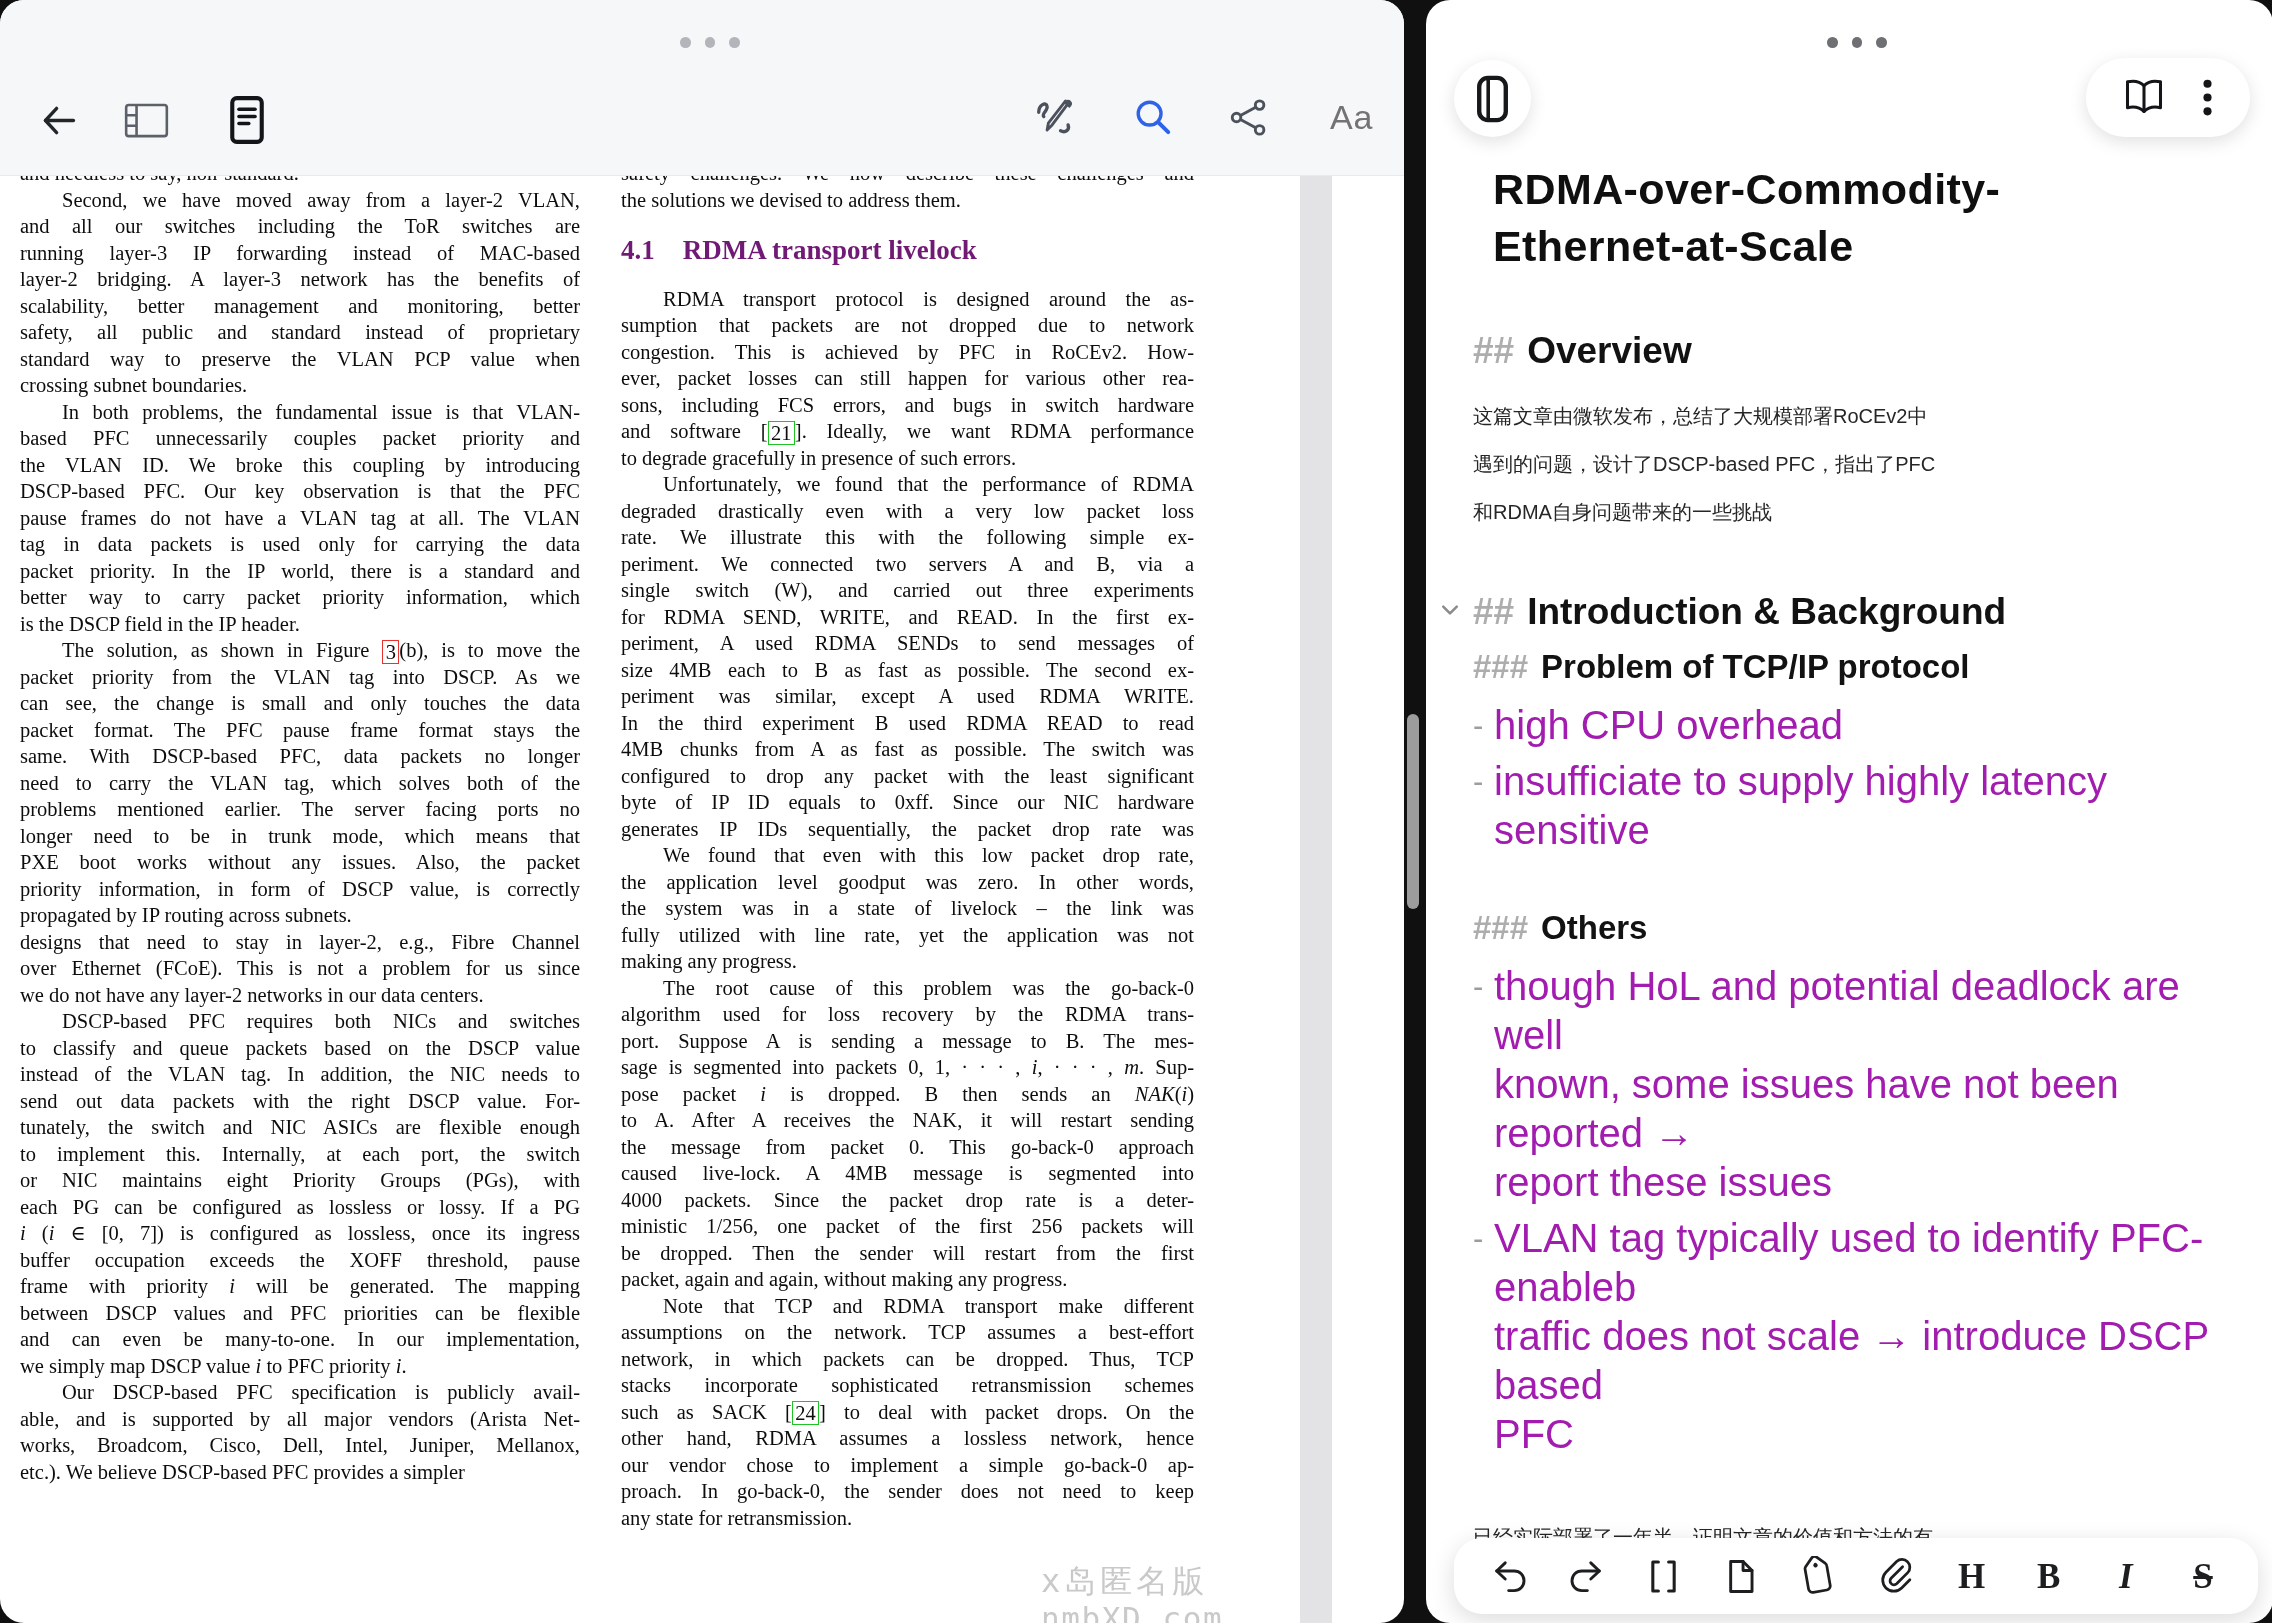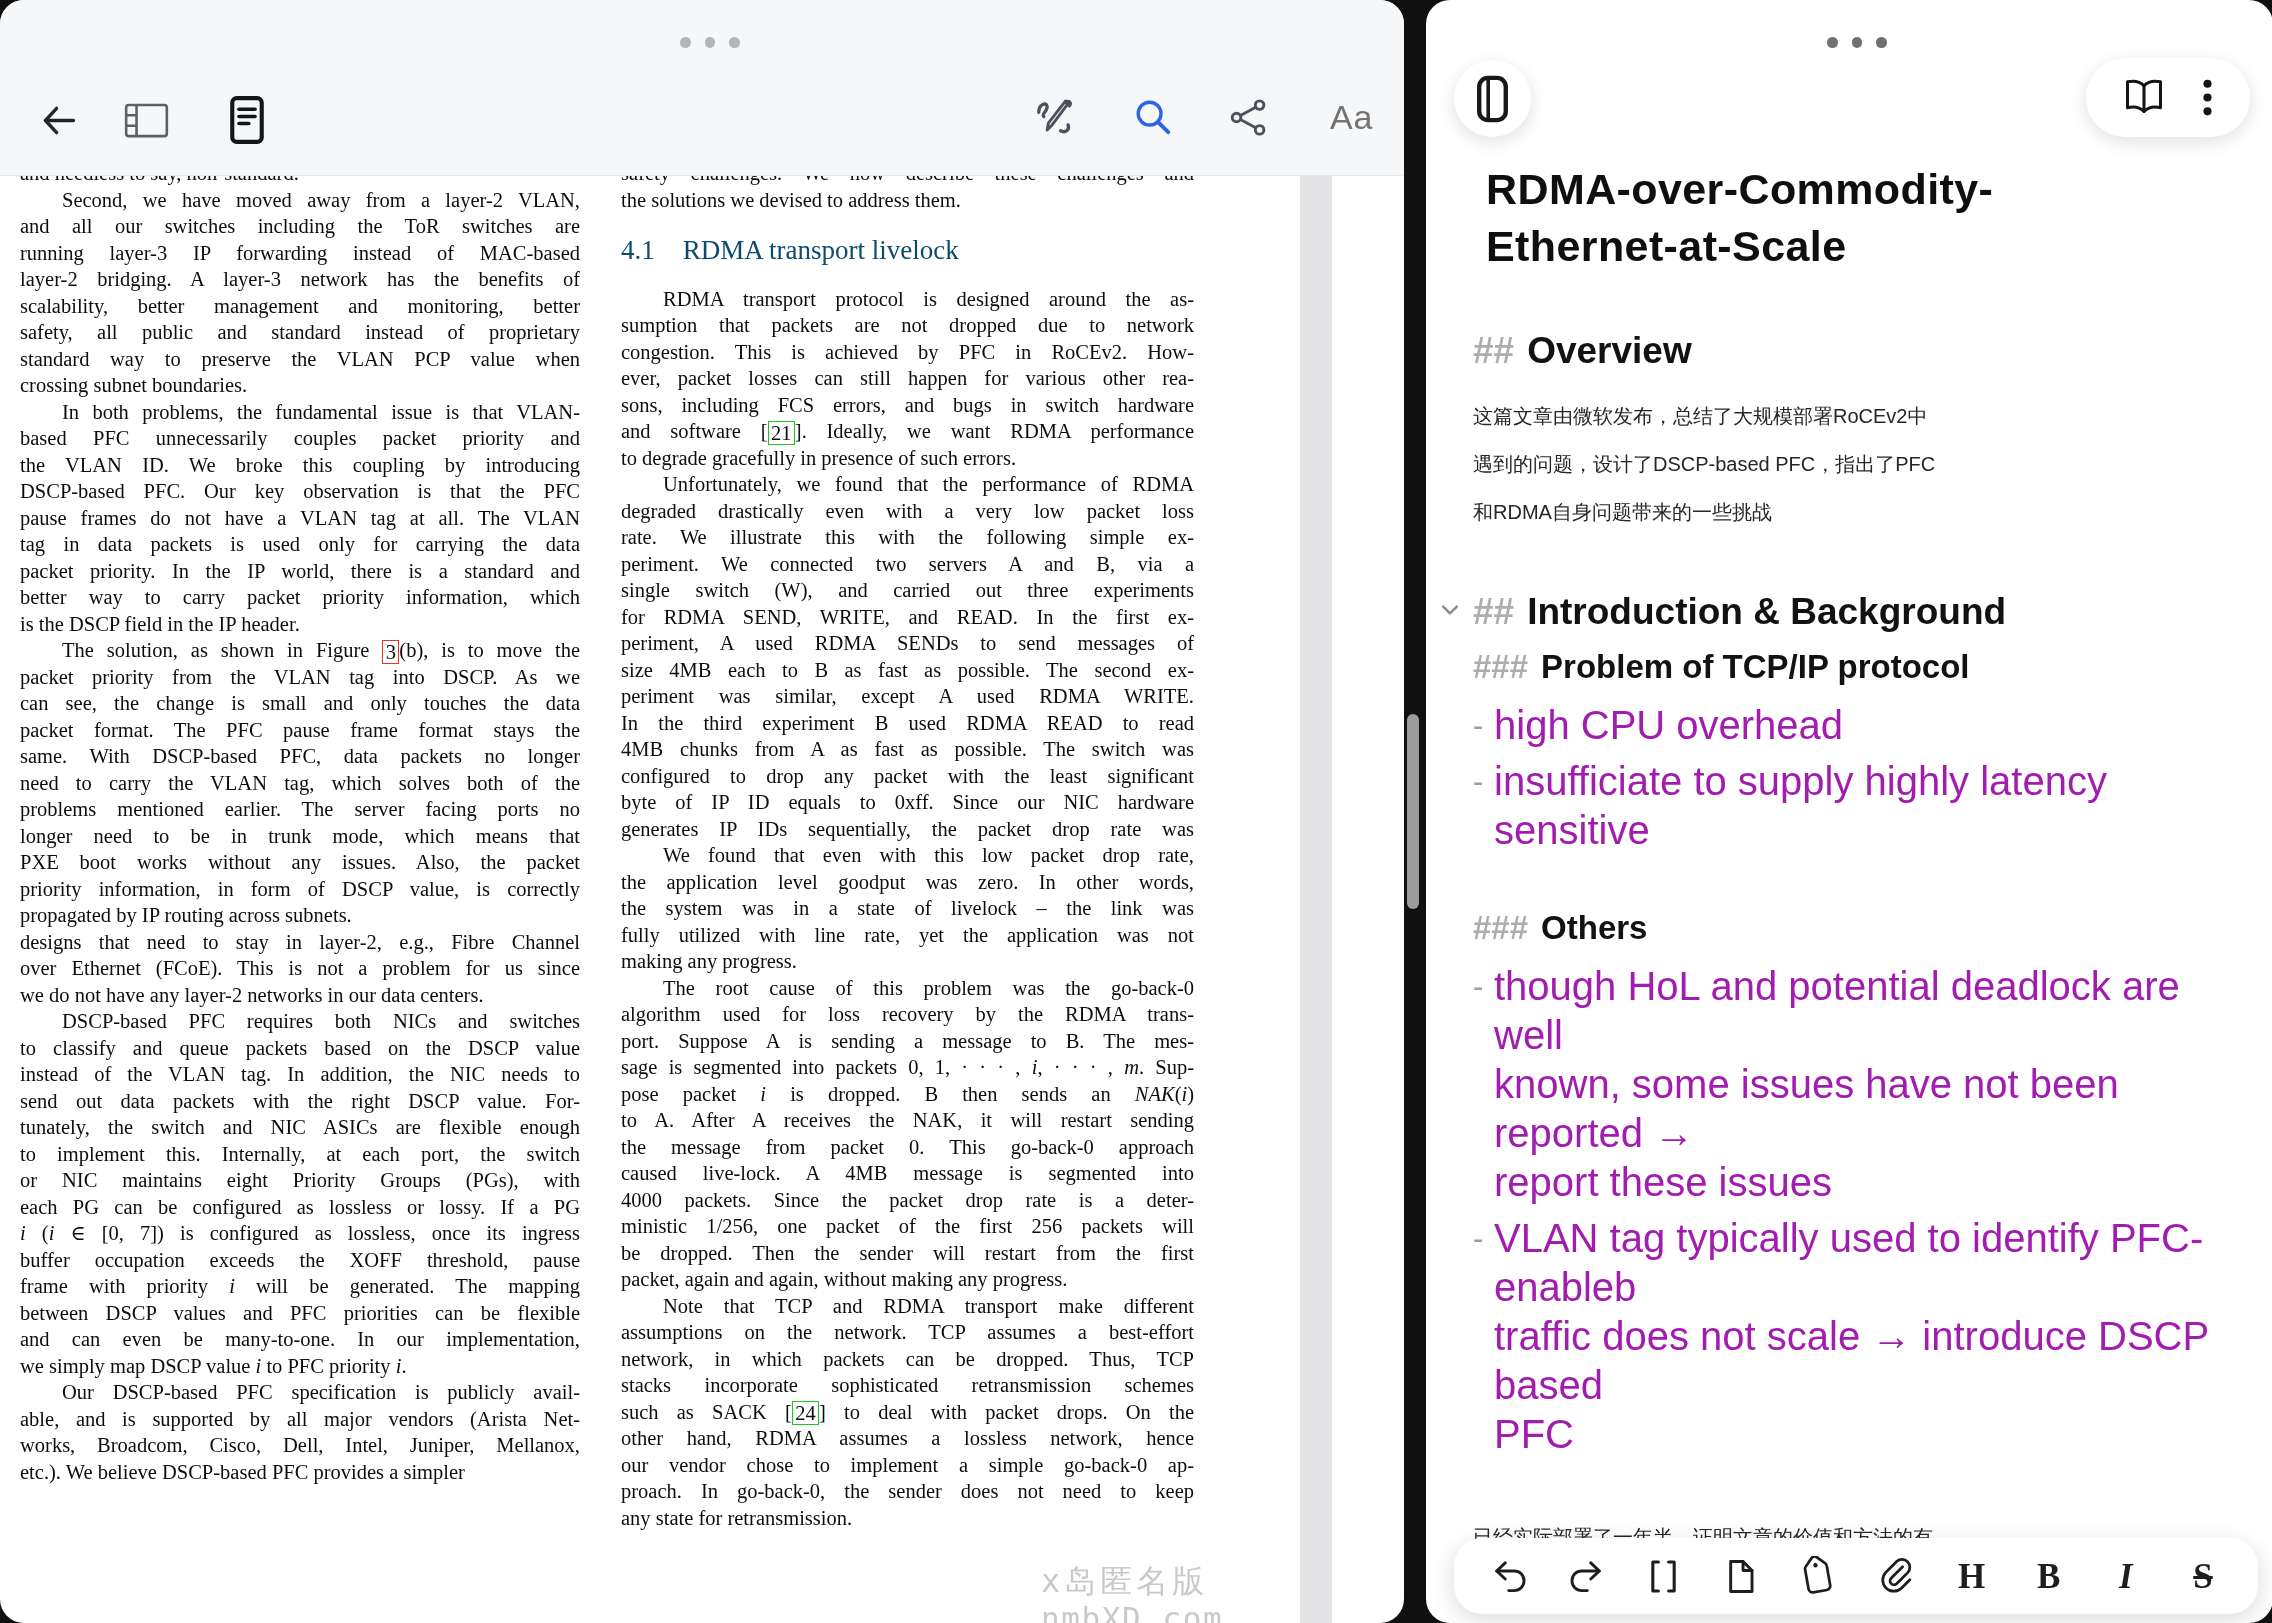--- a/index.html
+++ b/index.html
@@ -25,34 +25,34 @@
   .pcol{position:absolute;top:160px;z-index:1;font-family:"Liberation Serif","DejaVu Serif",serif;color:#0d0d0d}
   #pcol1{left:20px;width:560px}
   #pcol2{left:621px;width:573px}
   .pline{font-size:20.5px;line-height:26.5px;height:26.5px;overflow:hidden;text-align:justify;text-align-last:justify;white-space:normal}
   .pline.nj{text-align-last:left}
   .pline.ind{padding-left:42px}
   .pline .it{font-style:italic}
   .cite{display:inline-block;line-height:1;padding:0.8px 2.4px;border:1.8px solid;vertical-align:-1.6px}
   .cite.red{border-color:#e8322e}
   .cite.green{border-color:#1dc422}
-  .phead{font-weight:400;font-size:27px;line-height:32px;margin:21px 0 19.5px 0;color:#0c4a6e}
+  .phead{font-weight:700;font-size:27px;line-height:32px;margin:21px 0 19.5px 0;color:#701a75}
   .phnum{margin-right:28px}
 
   .watermark{position:absolute;left:1041px;top:1563px;z-index:3;color:#c9c9c9;font-family:"DejaVu Sans Mono",monospace;line-height:37px;white-space:nowrap}
   .wm1{font-size:32px;letter-spacing:4px}
   .wm2{font-size:31px;letter-spacing:1.6px}
 
   
   .float-btn{position:absolute;background:#fff;box-shadow:0 4.9px 18px rgba(0,0,0,.12);display:flex;align-items:center;justify-content:center;z-index:9}
   #btn-note-sidebar{left:1454px;top:60px;width:77px;height:77px;border-radius:50%}
   .top-pill{position:absolute;left:2086px;top:58px;width:164px;height:79px;border-radius:39px;background:#fff;box-shadow:0 4.9px 18px rgba(0,0,0,.12);display:flex;align-items:center;justify-content:space-evenly;z-index:9}
 
   .note-body{position:absolute;left:47px;right:45px;top:0;z-index:1;color:#262626}
-  .note-title{margin-top:161px;margin-left:13px;font-size:43px;line-height:57px;font-weight:800;color:#0f0f0f;letter-spacing:0.4px}
+  .note-title{margin-top:161px;margin-left:20px;font-size:43px;line-height:57px;font-weight:800;color:#0f0f0f;letter-spacing:0.4px}
   .nh{font-weight:800;color:#121212;position:relative}
   .nh .mark{color:#adadad;margin-right:13px;font-weight:800}
   .nh.h2{font-size:37px;line-height:42px;margin-top:55px}
   .nh.h3{font-size:33px;line-height:41px;margin-top:13px}
   .nb + .nh.h3{margin-top:52px}
   .chev{position:absolute;left:-34px;top:8px}
   .np{margin-top:19.5px}
   .np .nline{font-size:20px;line-height:48px;color:#262626}
   .nb + .np{margin-top:54px}
   .nb{margin-top:6.5px;position:relative;margin-left:21px}

